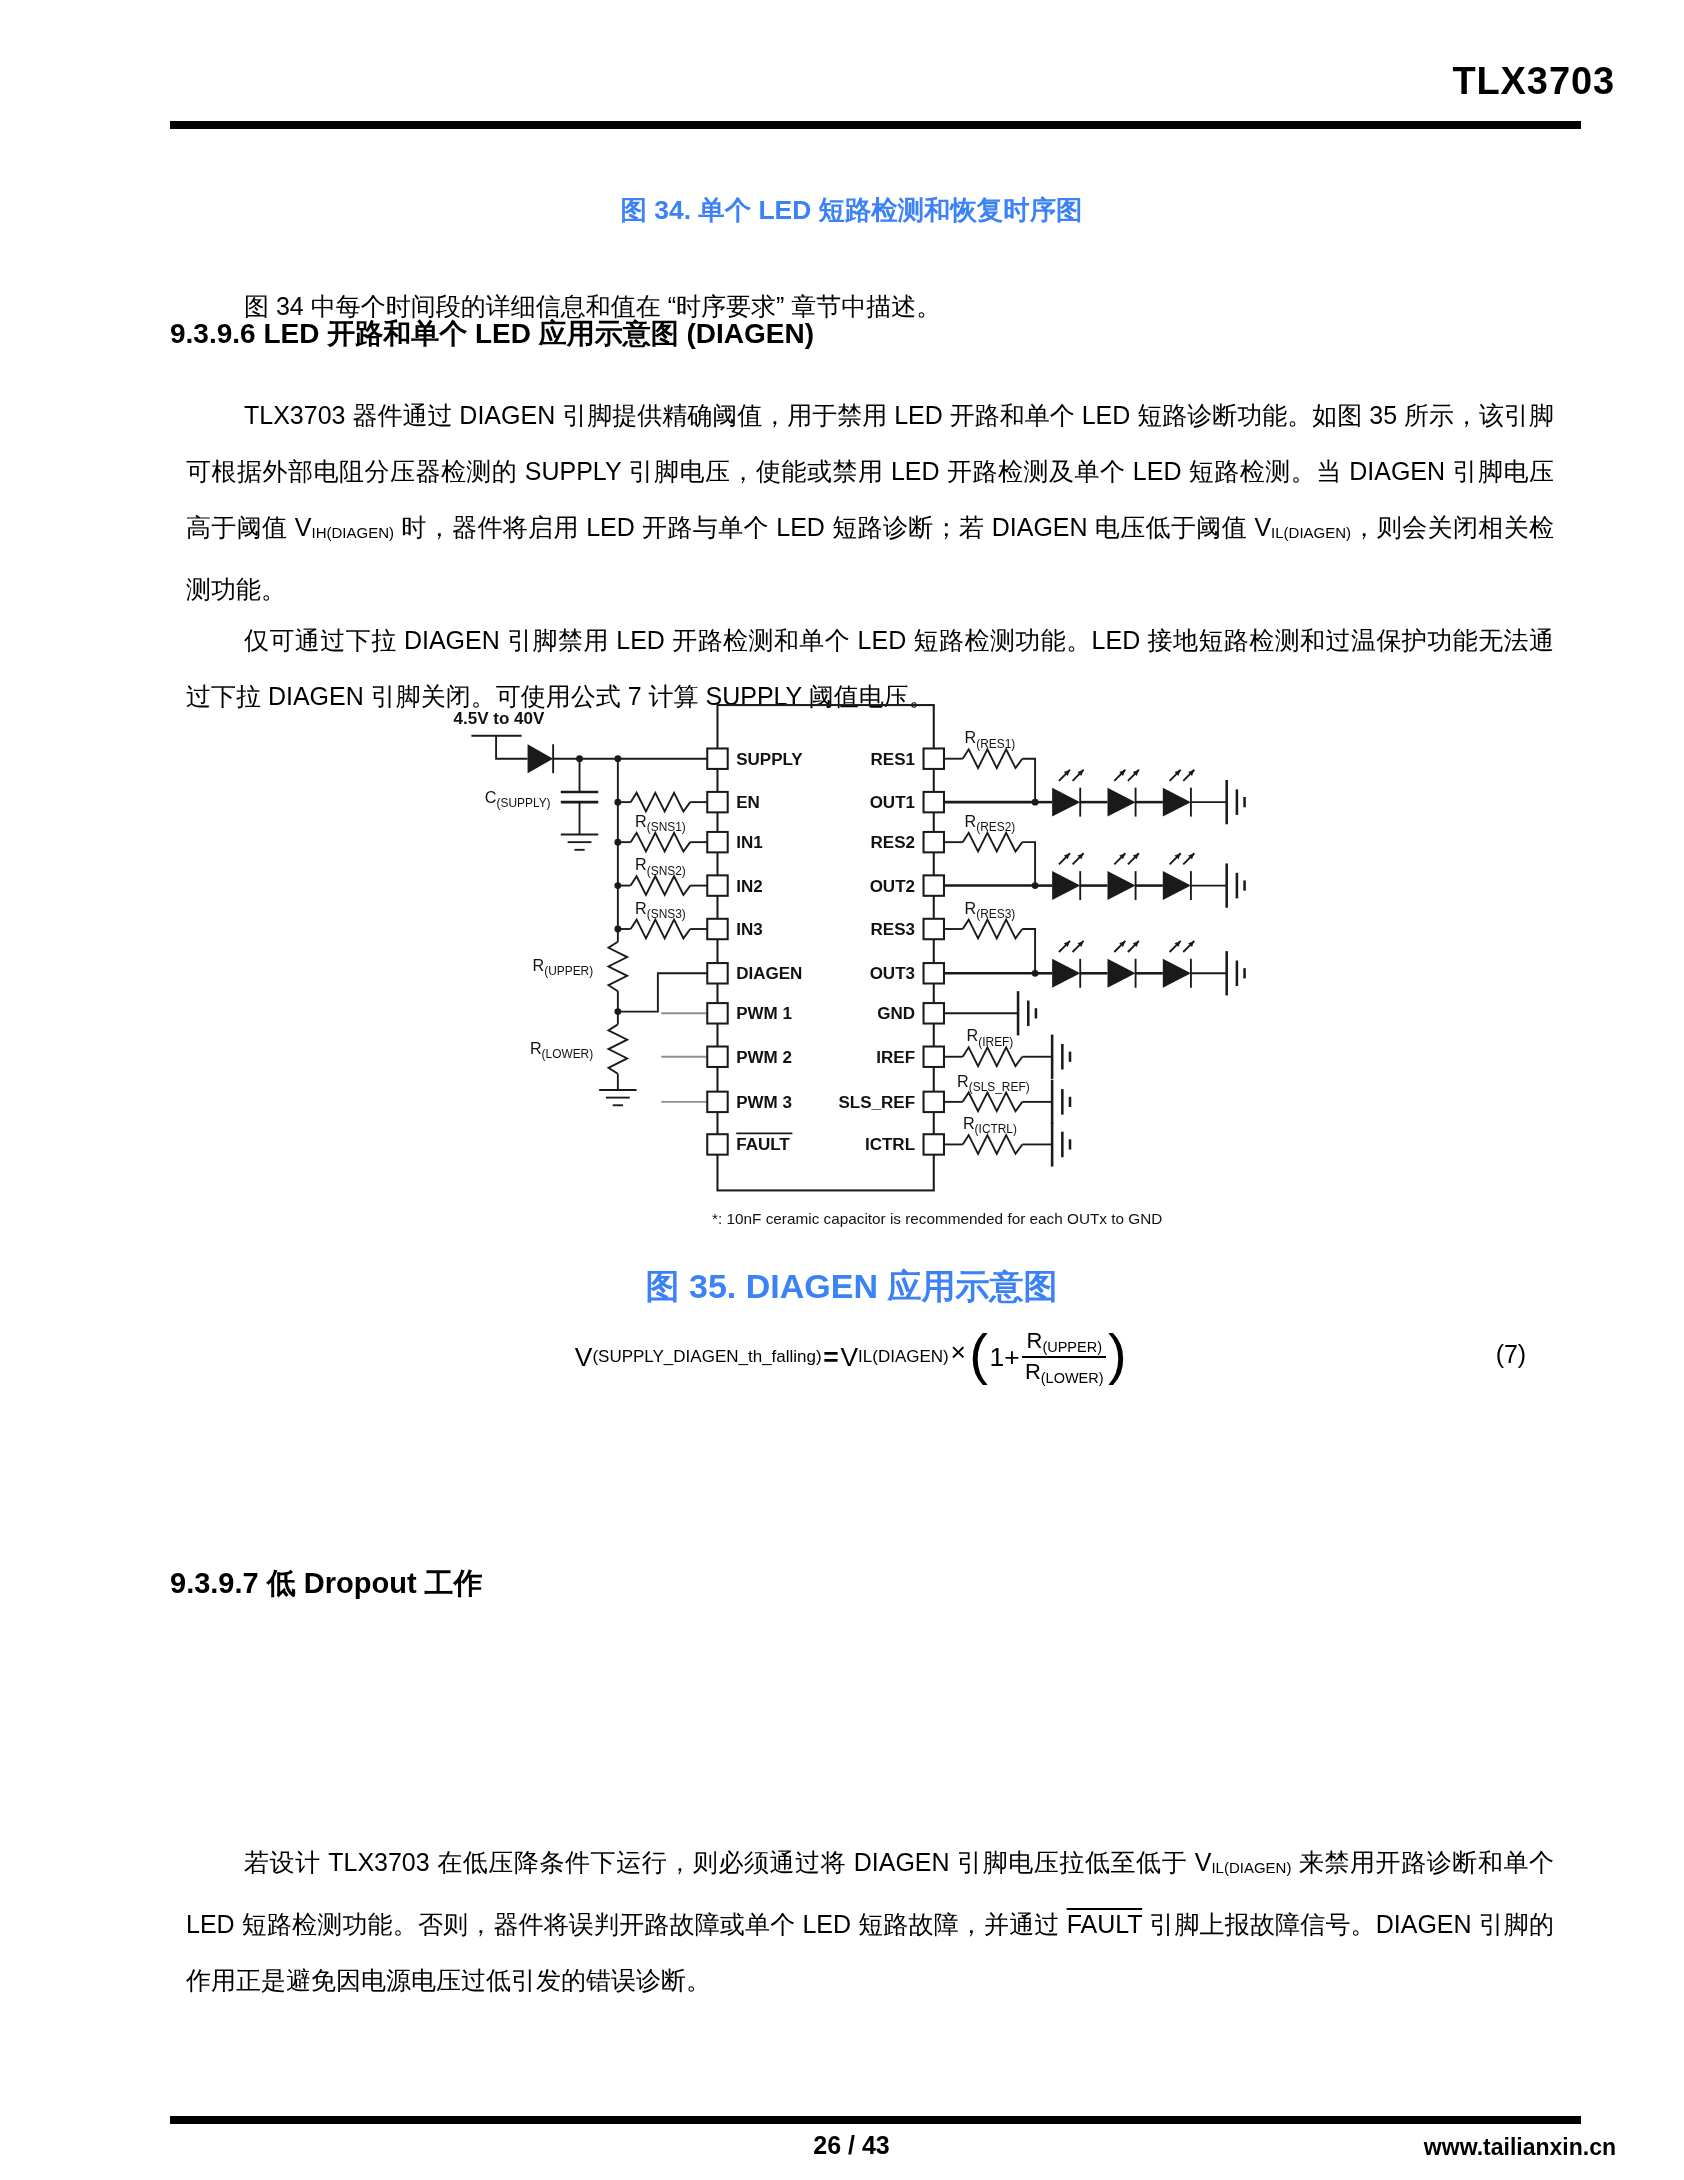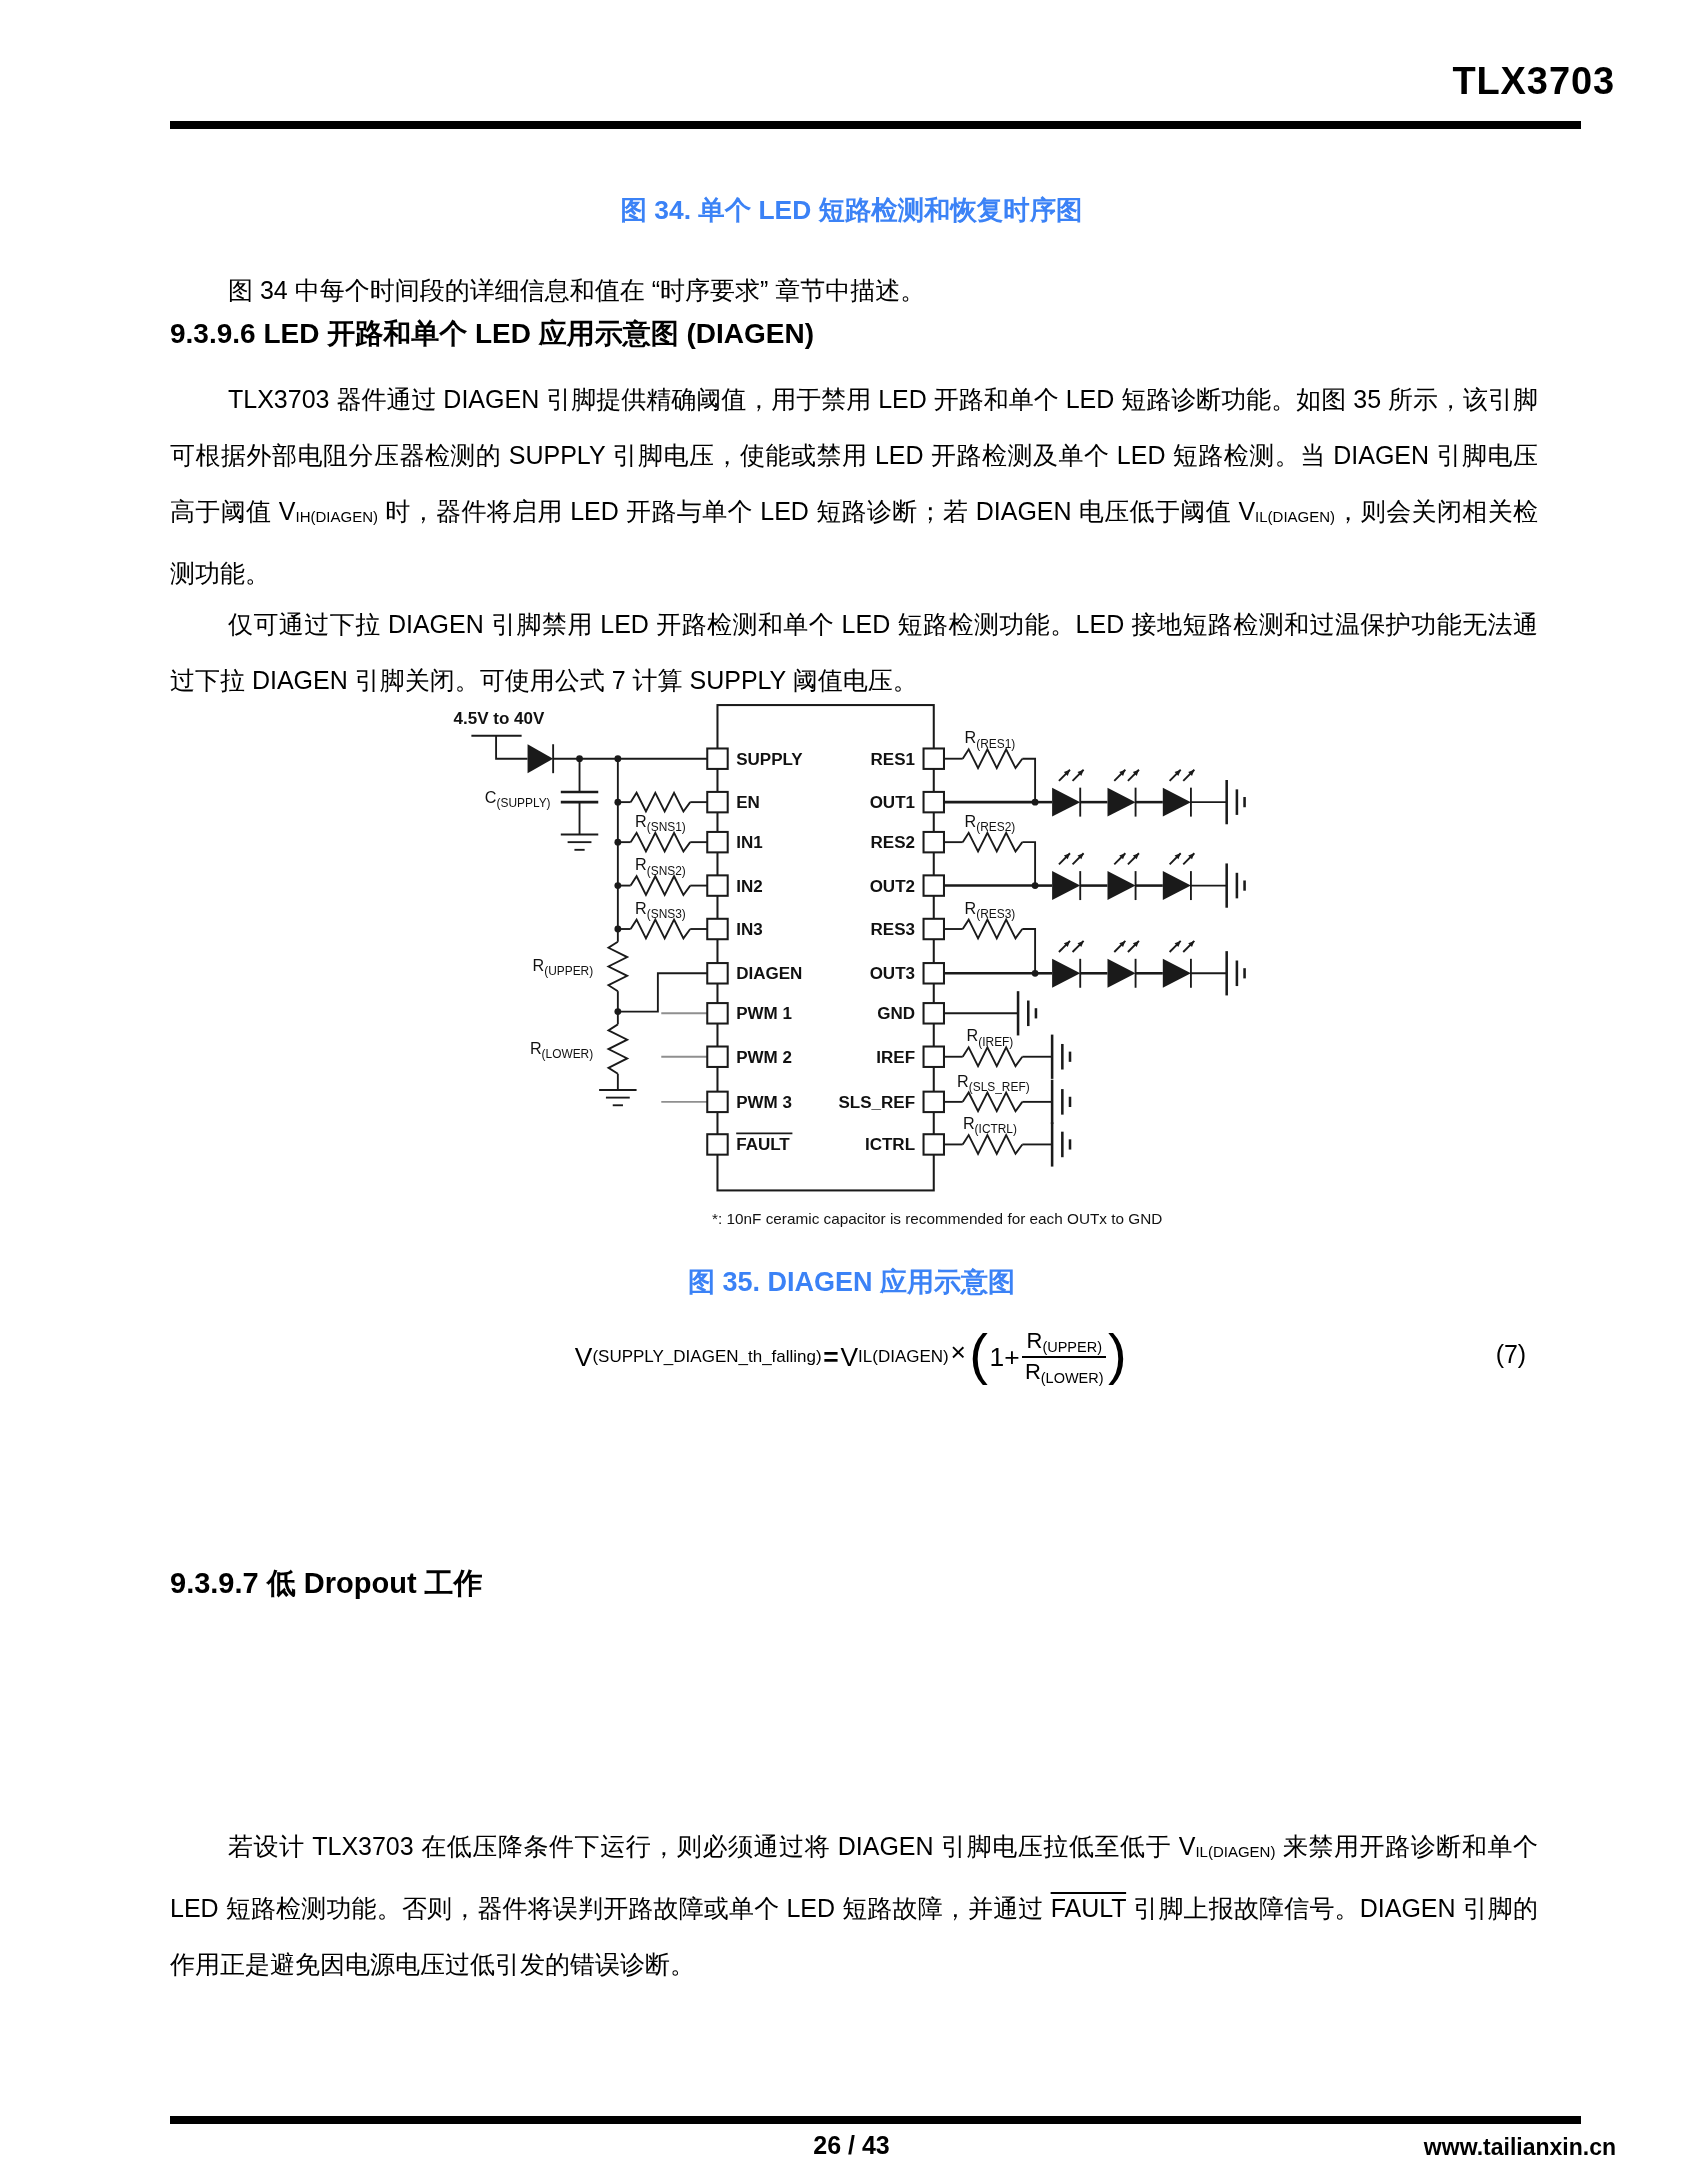--- a/index.html
+++ b/index.html
@@ -6,23 +6,23 @@
   .page{
     position:relative;width:1685px;height:2181px;background:#ffffff;
     font-family:"Liberation Sans","DejaVu Sans",sans-serif;color:#000;overflow:hidden;padding-left:36px;
   }
   
   .hdr-title{position:absolute;top:60px;right:106px;font-size:38px;font-weight:bold;letter-spacing:0.9px;}
   .hdr-rule{position:absolute;left:170px;top:121px;width:1411px;height:7.7px;background:#000;}
   
   .cap{position:absolute;left:170px;width:1363px;text-align:center;font-weight:bold;color:#3b82f6;}
   #cap34{top:193px;font-size:26.4px;}
-  #cap35{top:1264px;font-size:27px;}
-  
-  .para{position:absolute;left:170px;width:1368px;font-size:25px;line-height:56px;text-align:justify;margin:0;}
+  #cap35{top:1264px;font-size:34px;}
+  
+  .para{position:absolute;left:170px;width:1368px;font-size:25px;line-height:56px;text-align:justify;margin:16px;}
   .indent{text-indent:58px;}
   #intro{top:262px;}
   #p696-1{top:371px;}
   #p696-2{top:596px;}
   #p697-1{top:1624px;}
   #p697-2{top:1818px;}
   #where-label{top:1440px;line-height:34px;}
   #where-bullet{top:1489px;line-height:34px;}
   .sb{font-size:0.60em;vertical-align:-0.15em;letter-spacing:0;}
   .ov{text-decoration:overline;}

